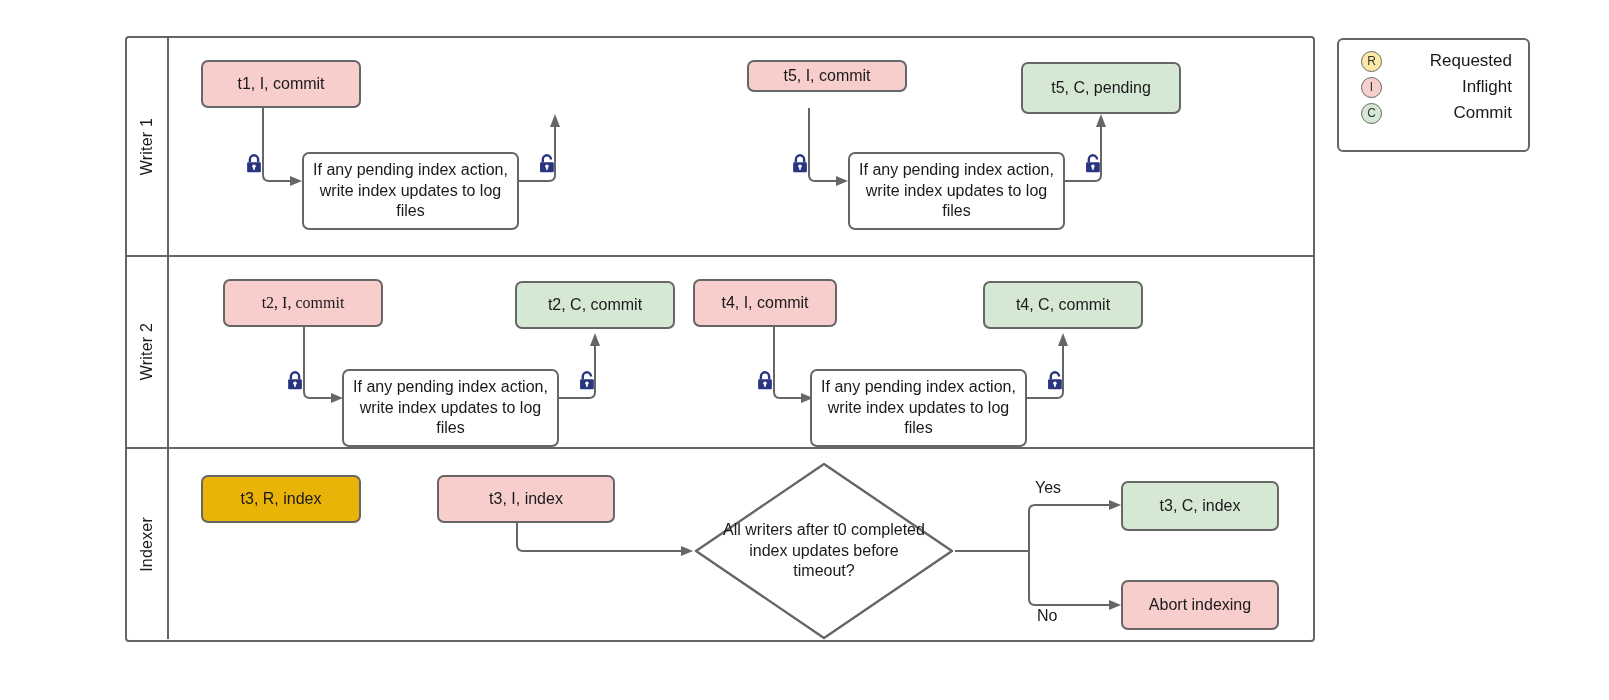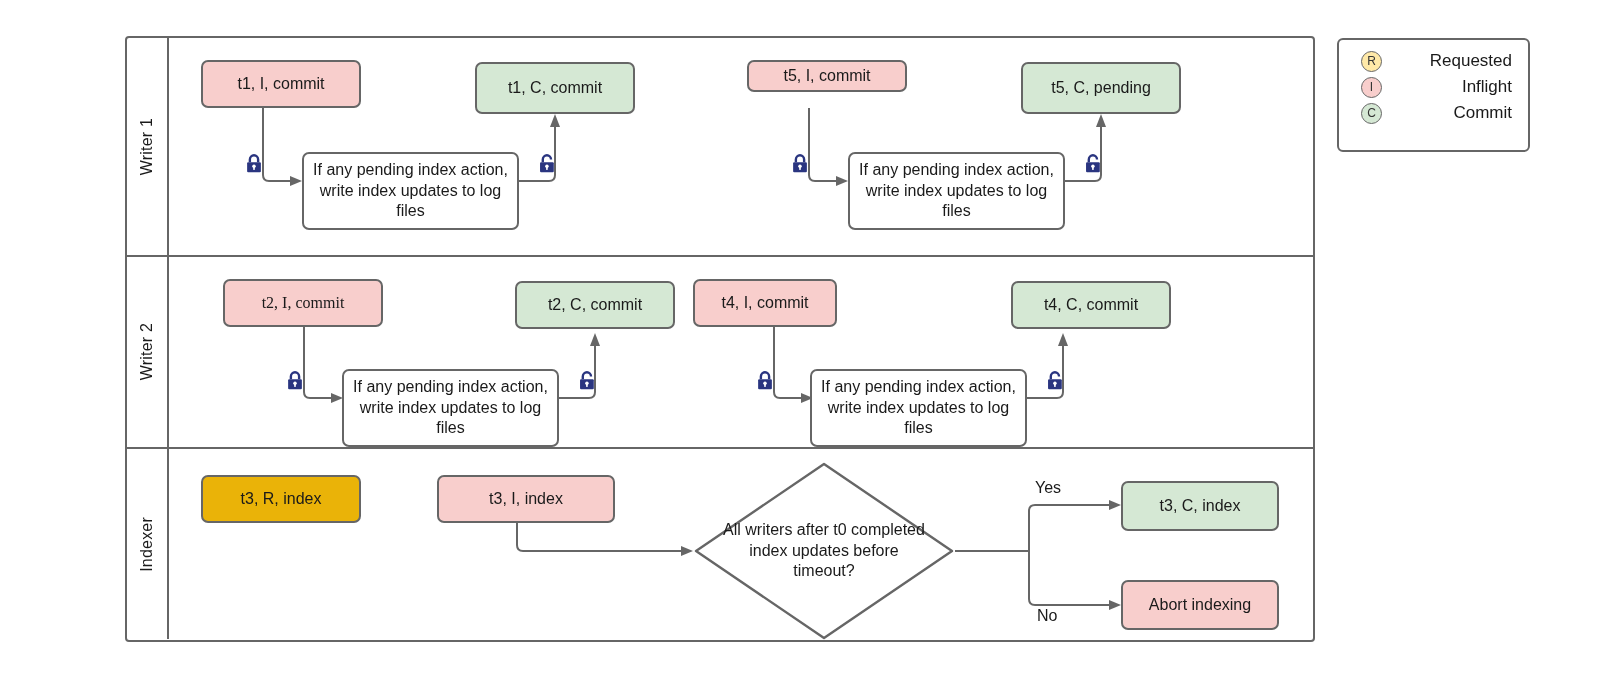--- a/index.html
+++ b/index.html
@@ -86,23 +86,20 @@
         </svg>
 
         <div class="node n-inflight" style="left:32px;top:22px;width:160px;height:48px;">
           <span>t1, I, commit</span>
         </div>
 
         <div class="node n-plain" style="left:133px;top:114px;width:217px;height:78px;">
           <span>If any pending index action, write index updates to log files</span>
         </div>
 
-        <div class="node n-commit" style="left:306px;top:24px;width:160px;height:52px;">
-          <span>t1, C, commit</span>
-        </div>
 
         <div class="node n-inflight" style="left:578px;top:22px;width:160px;height:32px;">
           <span>t5, I, commit</span>
         </div>
 
         <div class="node n-plain" style="left:679px;top:114px;width:217px;height:78px;">
           <span>If any pending index action, write index updates to log files</span>
         </div>
 
         <div class="node n-commit" style="left:852px;top:24px;width:160px;height:52px;">
@@ -166,21 +163,21 @@
         </div>
 
         <div class="node n-inflight" style="left:524px;top:22px;width:144px;height:48px;">
           <span>t4, I, commit</span>
         </div>
 
         <div class="node n-plain" style="left:641px;top:112px;width:217px;height:78px;">
           <span>If any pending index action, write index updates to log files</span>
         </div>
 
-        <div class="node n-commit" style="left:814px;top:24px;width:160px;height:48px;margin-left:28px;">
+        <div class="node n-commit" style="left:814px;top:24px;width:160px;height:48px;">
           <span>t4, C, commit</span>
         </div>
 
         <svg class="lock" style="left:115px;top:113px;" viewBox="0 0 24 24">
           <path d="M7.5 10 V7 a4.5 4.5 0 0 1 9 0 v3" fill="none" stroke="#2a3580" stroke-width="2.6"></path>
           <rect x="4.5" y="10" width="15" height="11" rx="1.2" fill="#2a3580"></rect>
           <circle cx="12" cy="14.4" r="1.9" fill="#ffffff"></circle>
           <rect x="11.1" y="14.4" width="1.8" height="4" fill="#ffffff"></rect>
         </svg>
         <svg class="lock" style="left:406px;top:113px;" viewBox="0 0 24 24">

